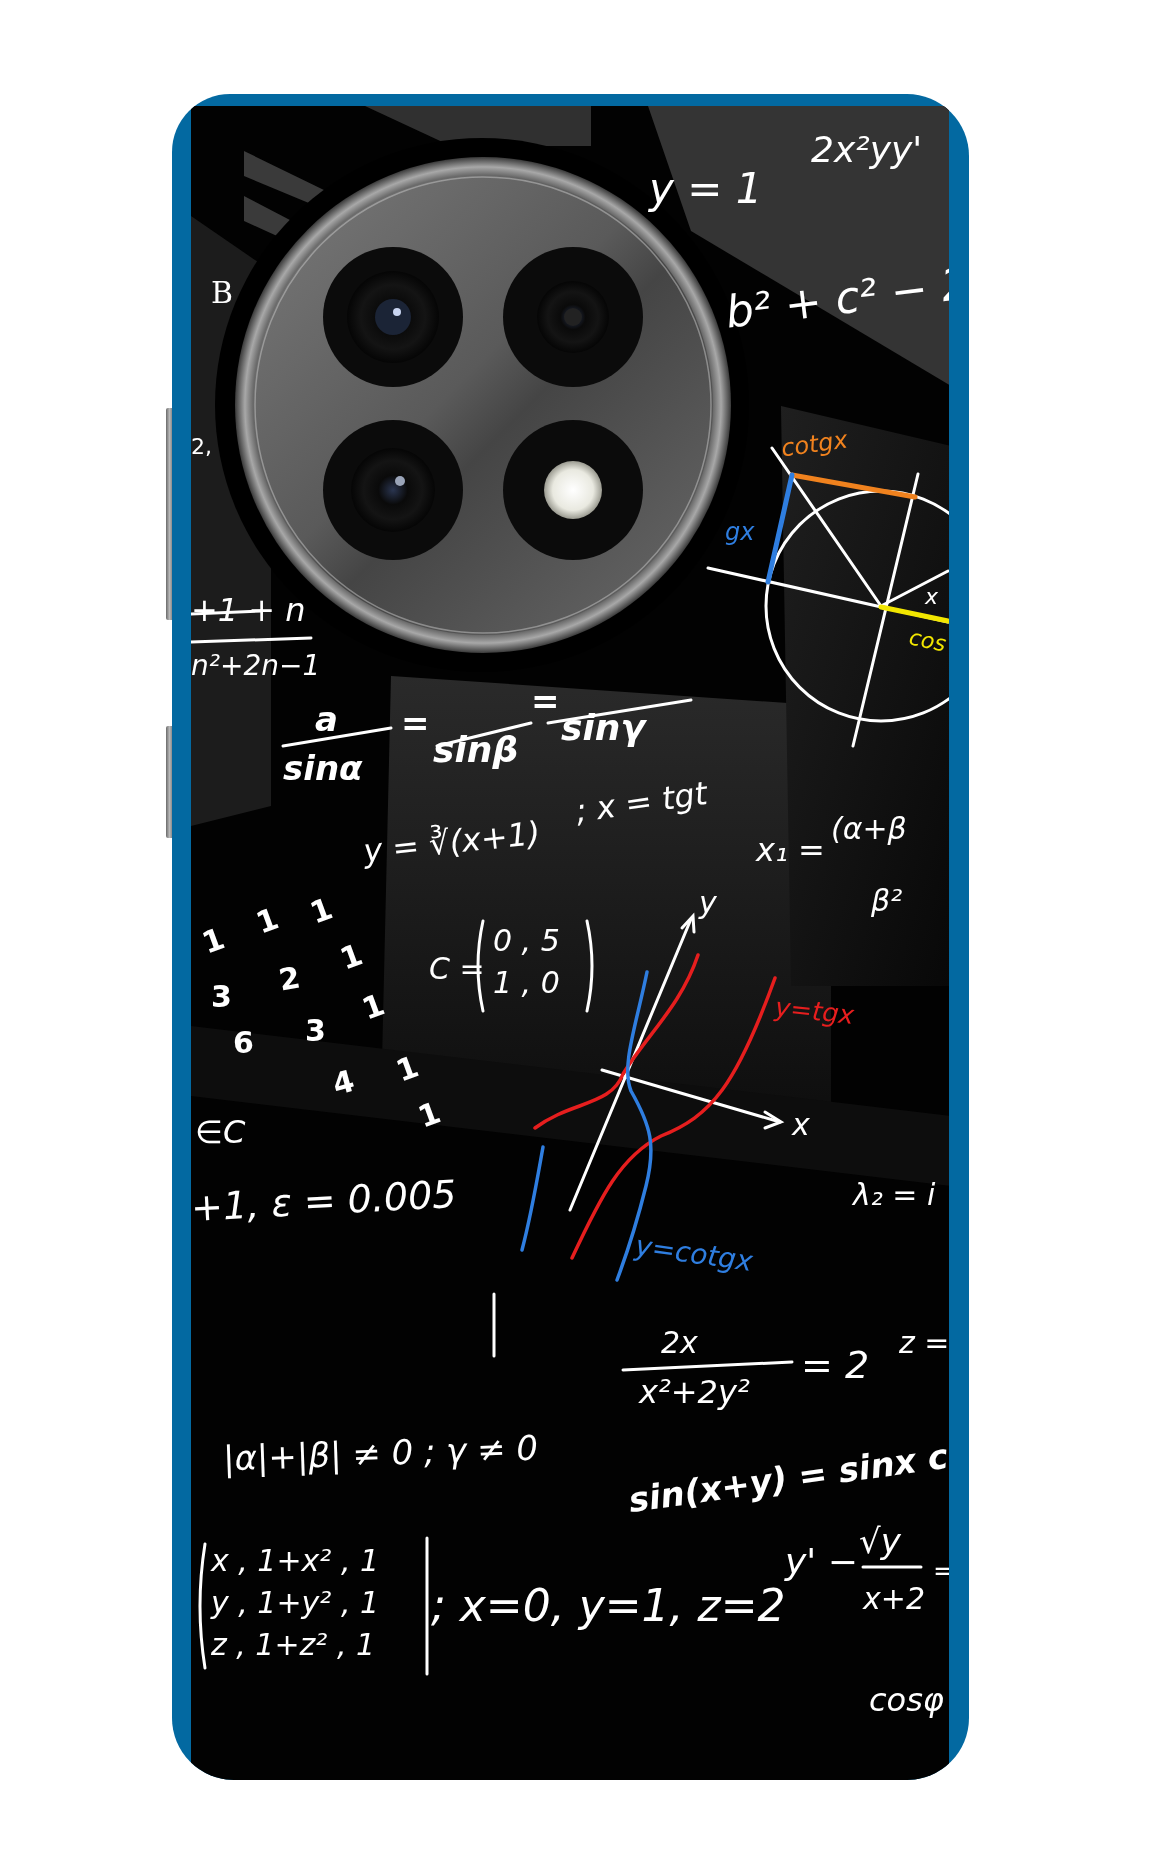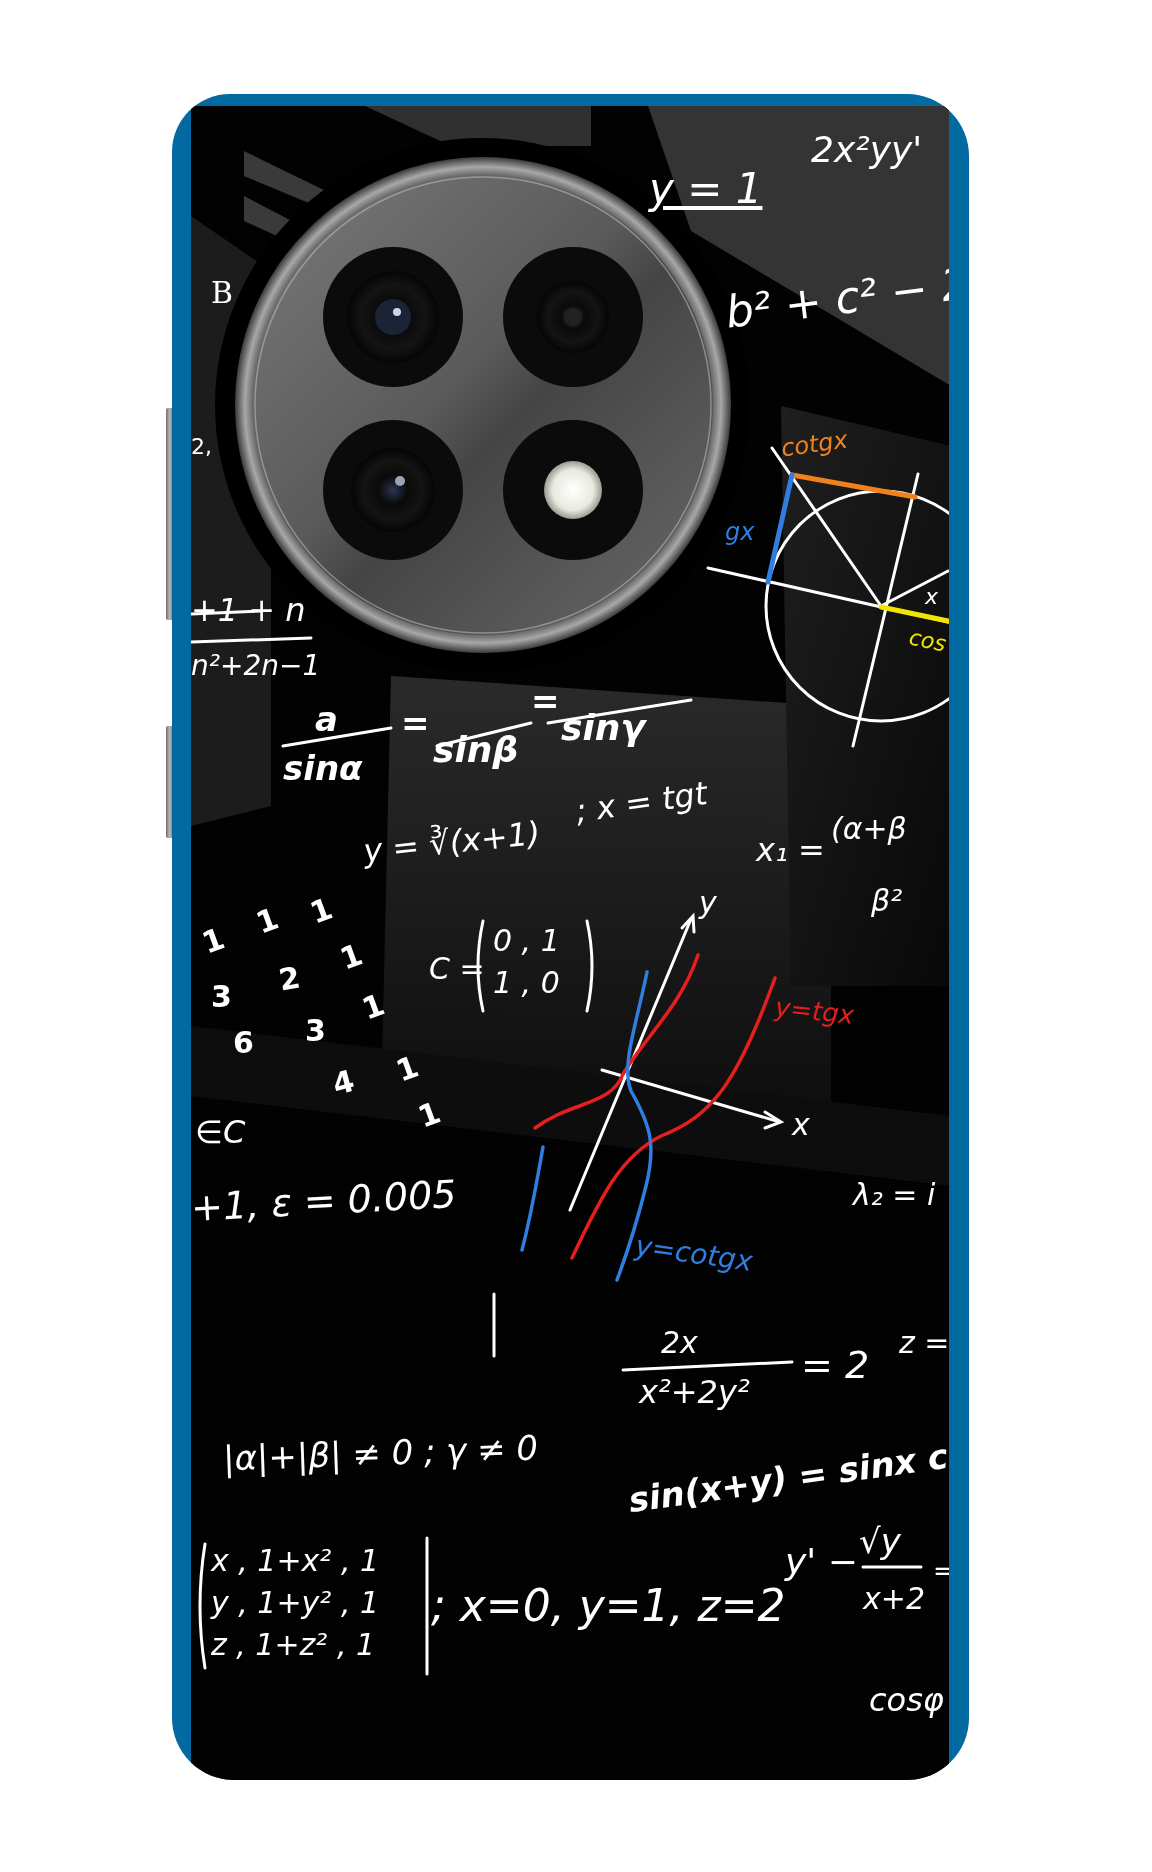--- a/index.html
+++ b/index.html
@@ -136,21 +136,21 @@
         <circle cx="159" cy="334" r="42" fill="url(#lens)"></circle>
         <circle cx="166" cy="325" r="5" fill="#9aa4b8"></circle>
       </g>
       <g>
         <circle cx="339" cy="334" r="70" fill="#0b0b0b"></circle>
         <circle cx="339" cy="334" r="29" fill="url(#flash)"></circle>
       </g>
     </svg>
 
     <div class="eq hand" style="left:620px;top:26px;font-size:36px;">2x²yy'</div>
-    <div class="eq hand" style="left:458px;top:62px;font-size:42px;text-decoration:underline;">y = 1</div>
+    <div class="eq hand" style="left:458px;top:62px;font-size:42px;">y = 1</div>
     <div class="eq hand" style="left:534px;top:170px;font-size:44px;transform:rotate(-7deg);">b² + c² − 2</div>
     <div class="eq" style="left:20px;top:172px;font-size:30px;font-family:'DejaVu Serif',serif;">B</div>
     <div class="eq" style="left:0px;top:330px;font-size:22px;">2,</div>
 
     <div class="eq hand" style="left:0px;top:488px;font-size:32px;">+1 + n</div>
     <div class="eq hand" style="left:0px;top:546px;font-size:28px;text-align:center;">n²+2n−1</div>
 
     <div class="eq hand" style="left:124px;top:596px;font-size:34px;font-weight:bold;">a</div>
     <div class="eq hand" style="left:92px;top:645px;font-size:34px;font-weight:bold;">sinα</div>
     <div class="eq" style="left:210px;top:600px;font-size:34px;font-weight:bold;">=</div>
@@ -158,21 +158,21 @@
     <div class="eq" style="left:340px;top:578px;font-size:34px;font-weight:bold;">=</div>
     <div class="eq hand" style="left:370px;top:604px;font-size:36px;font-weight:bold;">sinγ</div>
 
     <div class="eq hand" style="left:172px;top:720px;font-size:32px;transform:rotate(-6deg);">y = ∛(x+1)</div>
     <div class="eq hand" style="left:384px;top:680px;font-size:32px;transform:rotate(-8deg);">; x = tgt</div>
     <div class="eq hand" style="left:565px;top:728px;font-size:32px;">x₁ =</div>
     <div class="eq hand" style="left:640px;top:708px;font-size:30px;">(α+β</div>
     <div class="eq hand" style="left:680px;top:780px;font-size:30px;">β²</div>
 
     <div class="eq hand" style="left:238px;top:848px;font-size:30px;">C =</div>
-    <div class="eq hand" style="left:302px;top:820px;font-size:30px;">0 , 1</div>
+    <div class="eq hand" style="left:302px;top:820px;font-size:30px;">0 , 5</div>
     <div class="eq hand" style="left:302px;top:862px;font-size:30px;">1 , 0</div>
 
     <div class="eq" style="left:12px;top:820px;font-size:30px;font-weight:bold;transform:rotate(-20deg);">1</div>
     <div class="eq" style="left:66px;top:800px;font-size:30px;font-weight:bold;transform:rotate(-20deg);">1</div>
     <div class="eq" style="left:120px;top:790px;font-size:30px;font-weight:bold;transform:rotate(-20deg);">1</div>
     <div class="eq" style="left:20px;top:876px;font-size:30px;font-weight:bold;">3</div>
     <div class="eq" style="left:88px;top:858px;font-size:30px;font-weight:bold;transform:rotate(-10deg);">2</div>
     <div class="eq" style="left:150px;top:836px;font-size:30px;font-weight:bold;transform:rotate(-20deg);">1</div>
     <div class="eq" style="left:42px;top:922px;font-size:30px;font-weight:bold;">6</div>
     <div class="eq" style="left:114px;top:910px;font-size:30px;font-weight:bold;">3</div>

